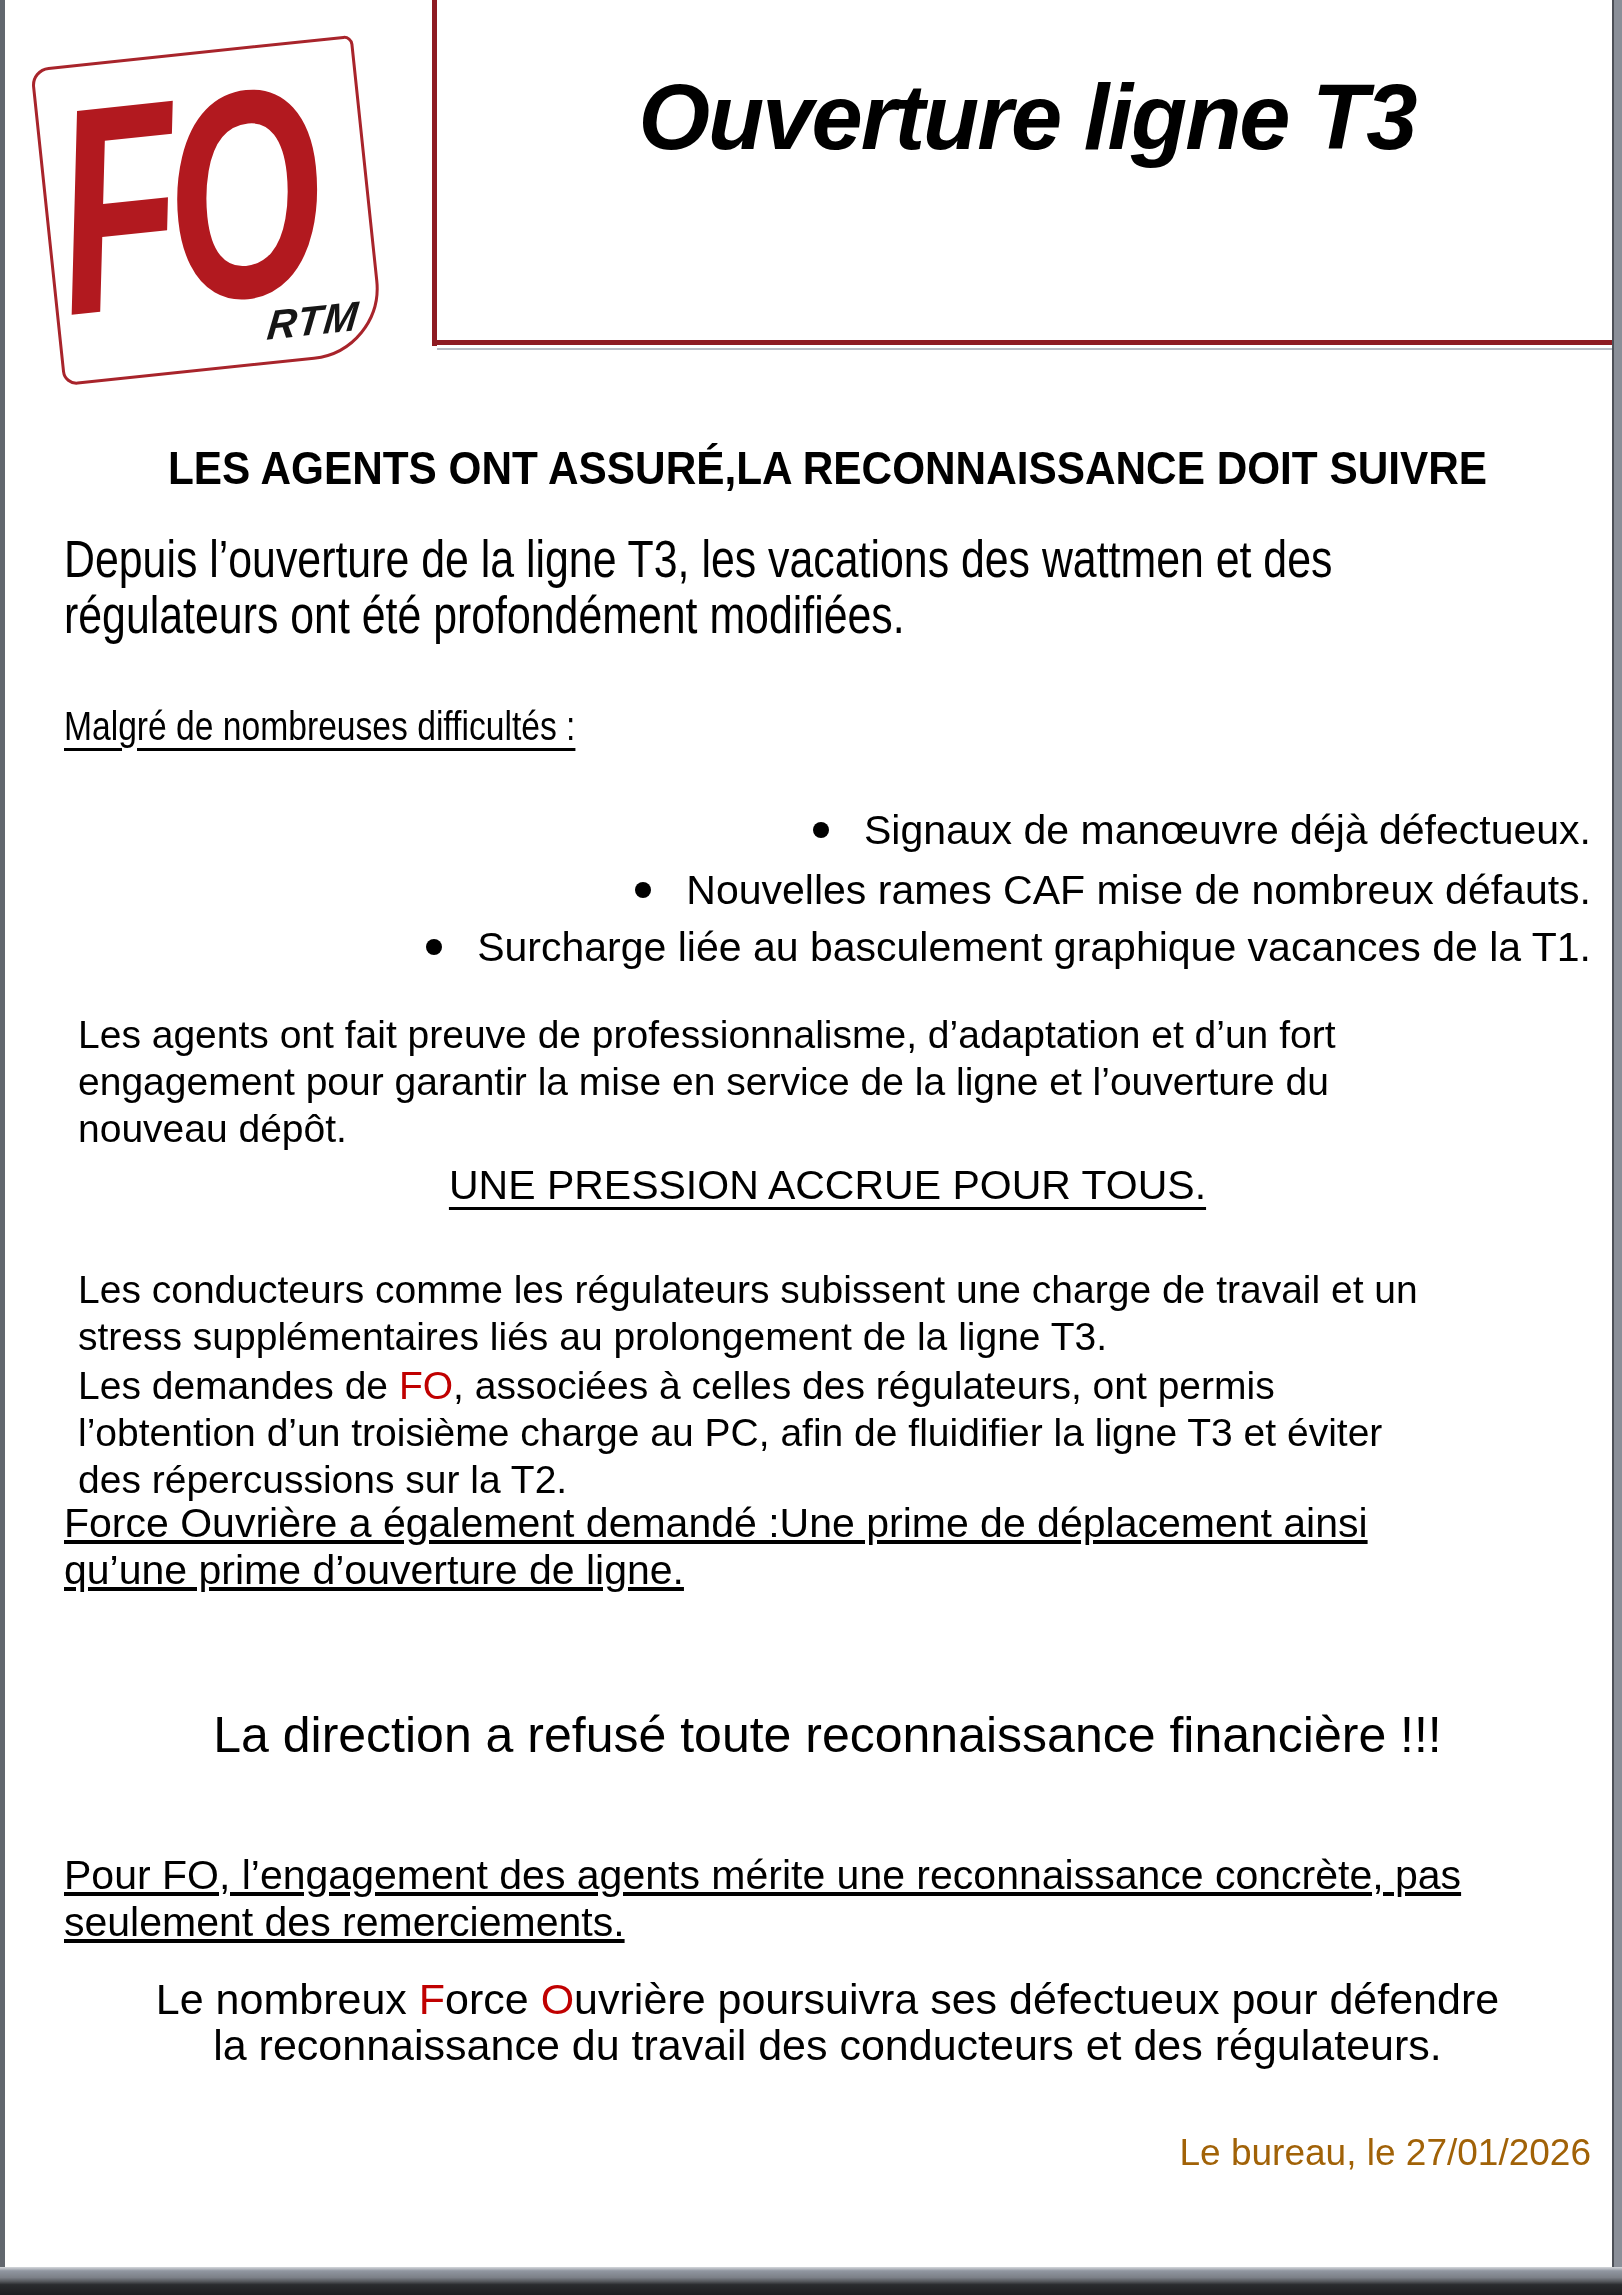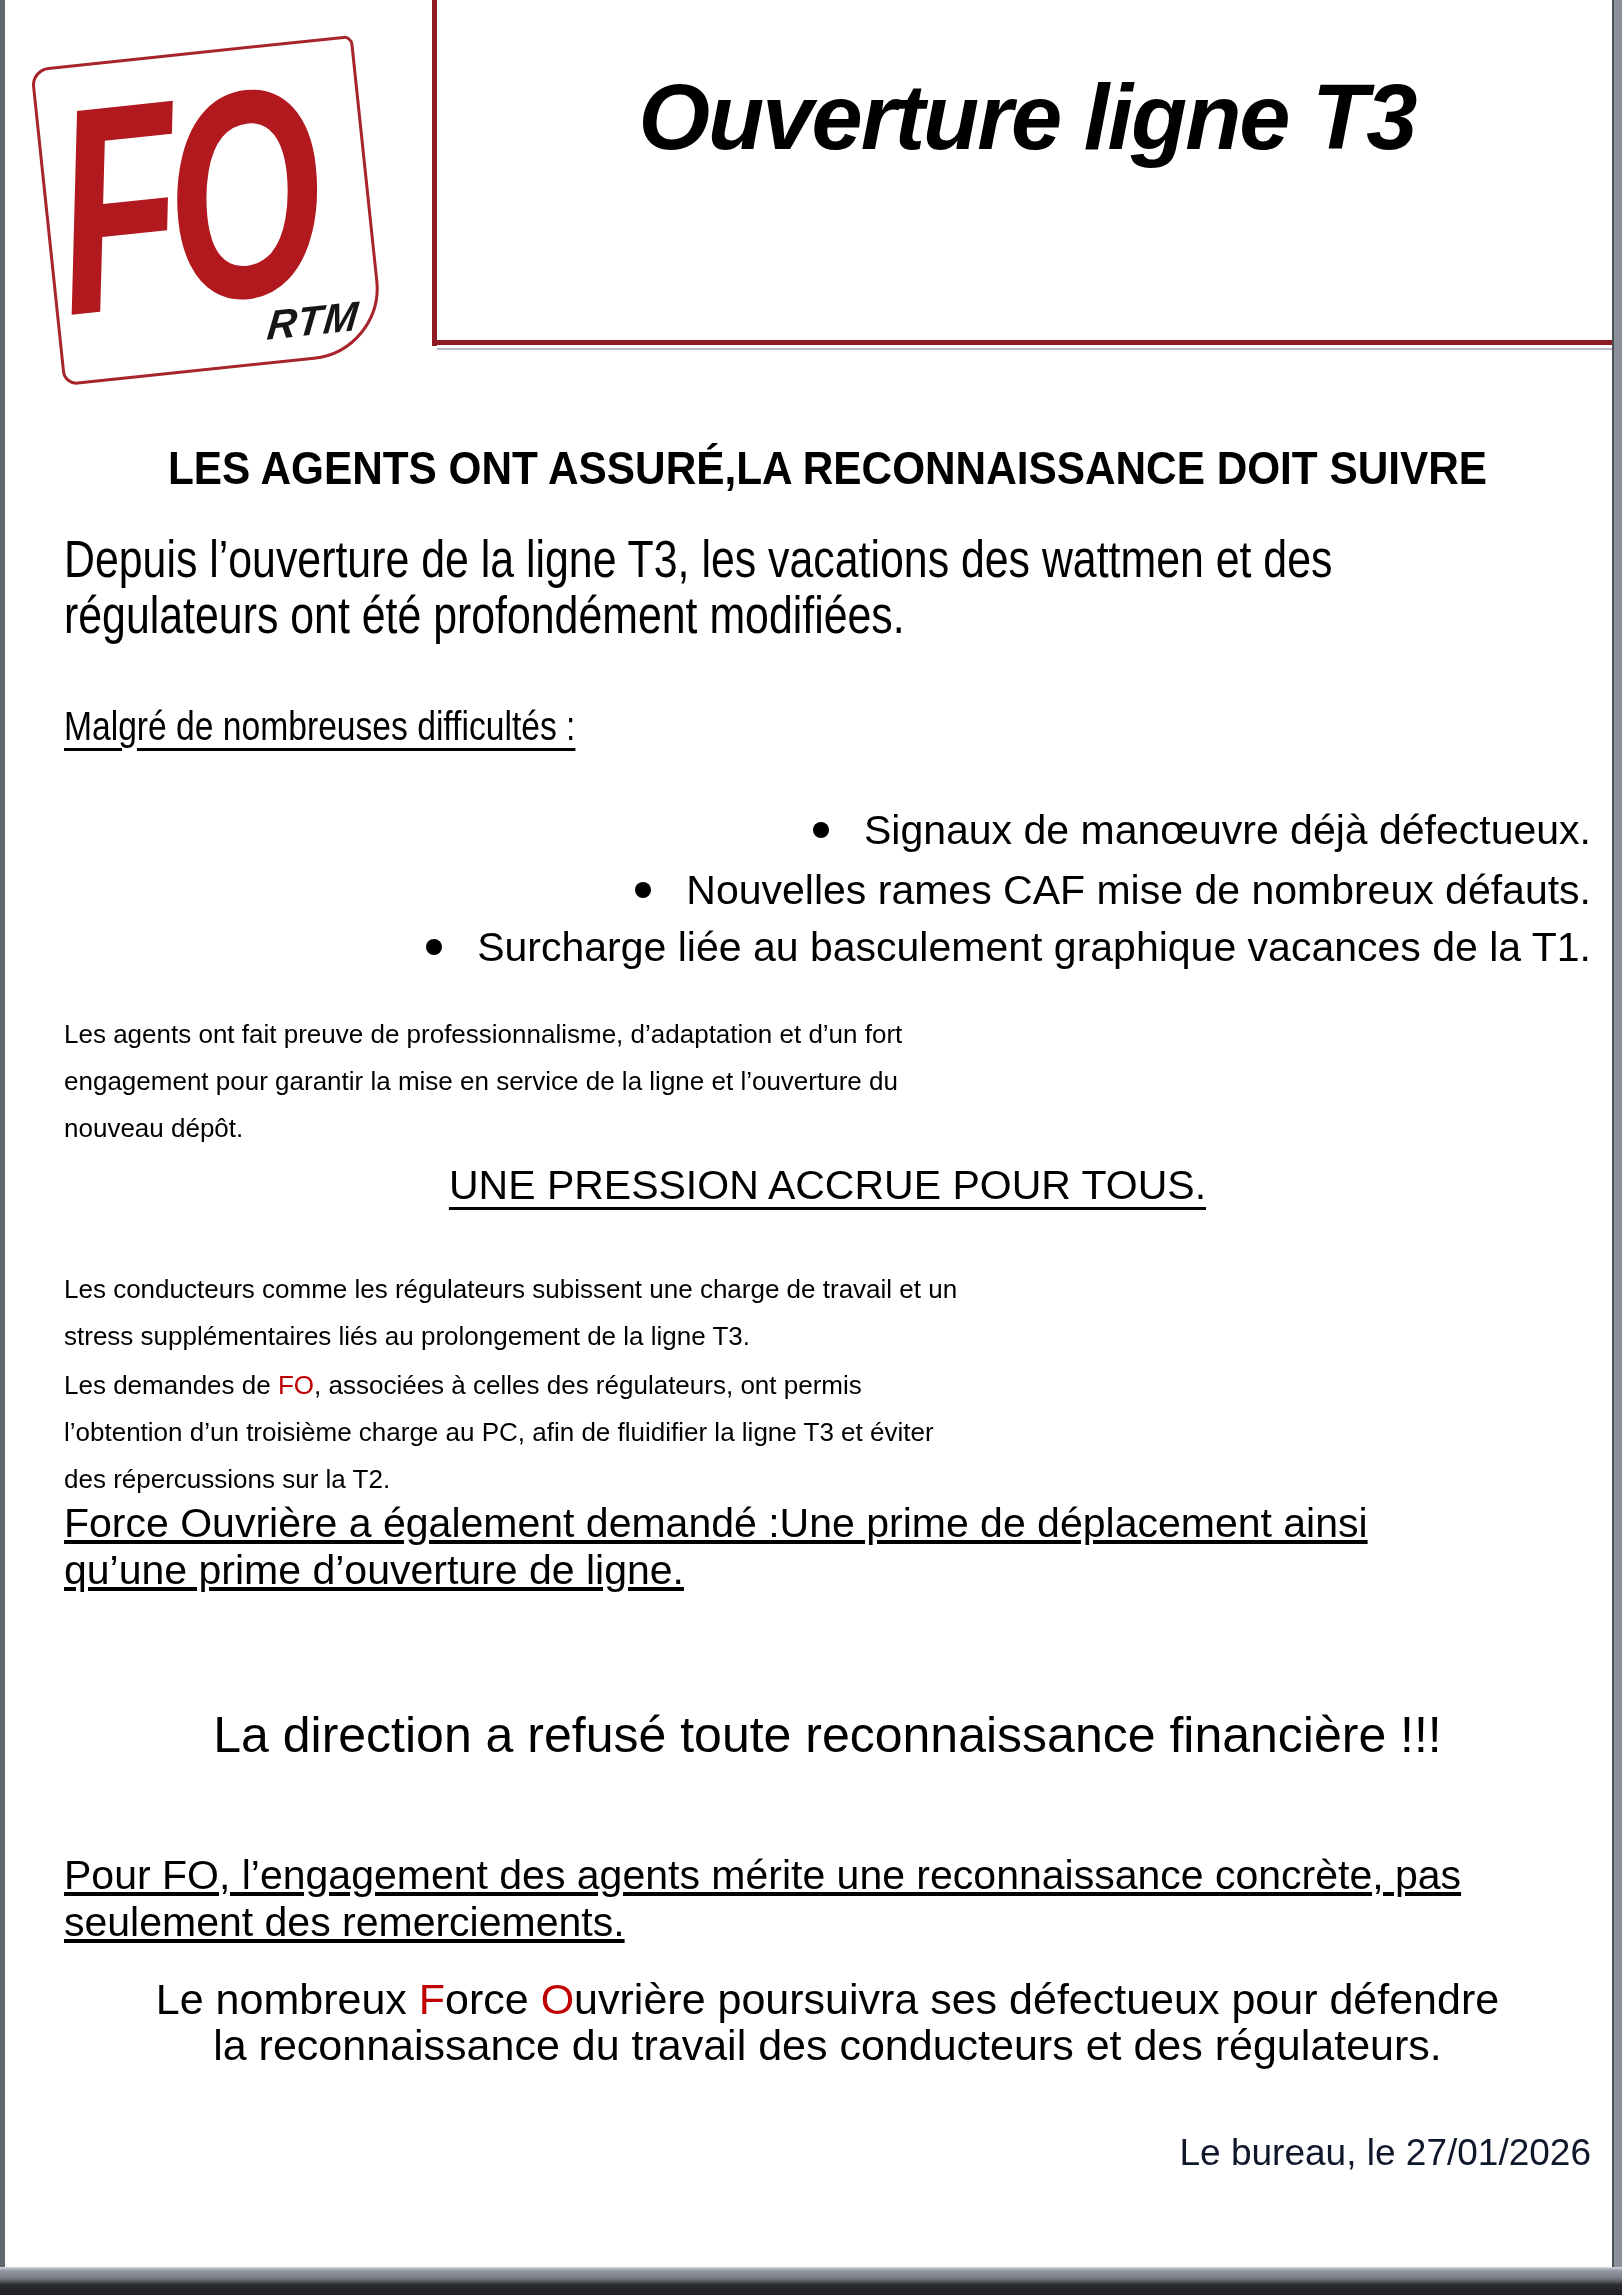--- a/index.html
+++ b/index.html
@@ -32,22 +32,22 @@
   .blk{position:absolute;left:59px;width:1527px;}
   .ln{white-space:nowrap;}
   .c{text-align:center;}
   .r{text-align:right;}
   .f78{font-size:51px;line-height:56px;}
   .f76{font-size:50px;line-height:56px;}
   .f70b{font-size:46px;line-height:56px;font-weight:bold;}
   .f66{font-size:43px;line-height:46px;}
   .f62{font-size:41px;line-height:47px;text-decoration:underline;}
   .f62u{font-size:41px;line-height:50px;}
-  .f60{font-size:26px;line-height:47px;}
-  .f56{font-size:37px;line-height:42px;color:#0f172a;}
+  .f60{font-size:39px;line-height:47px;margin-left:14px;}
+  .f56{font-size:37px;line-height:42px;color:#a16207;}
   .sx84{transform:scaleX(0.84);transform-origin:0 50%;}
   .sx82{transform:scaleX(0.82);transform-origin:0 50%;}
   .sx92c{transform:scaleX(0.92);transform-origin:50% 50%;}
   .u{text-decoration:underline;text-decoration-thickness:3.3px;text-underline-offset:7.9px;}
   .red{color:#c00000;}
   .bullet{position:absolute;left:59px;width:1527px;font-size:41px;line-height:56px;white-space:nowrap;text-align:right;}
   .dot{display:inline-block;width:16.4px;height:16.4px;border-radius:50%;background:#000;
        margin:0 35px 6.5px 54px;vertical-align:middle;}
 </style>
 </head>

